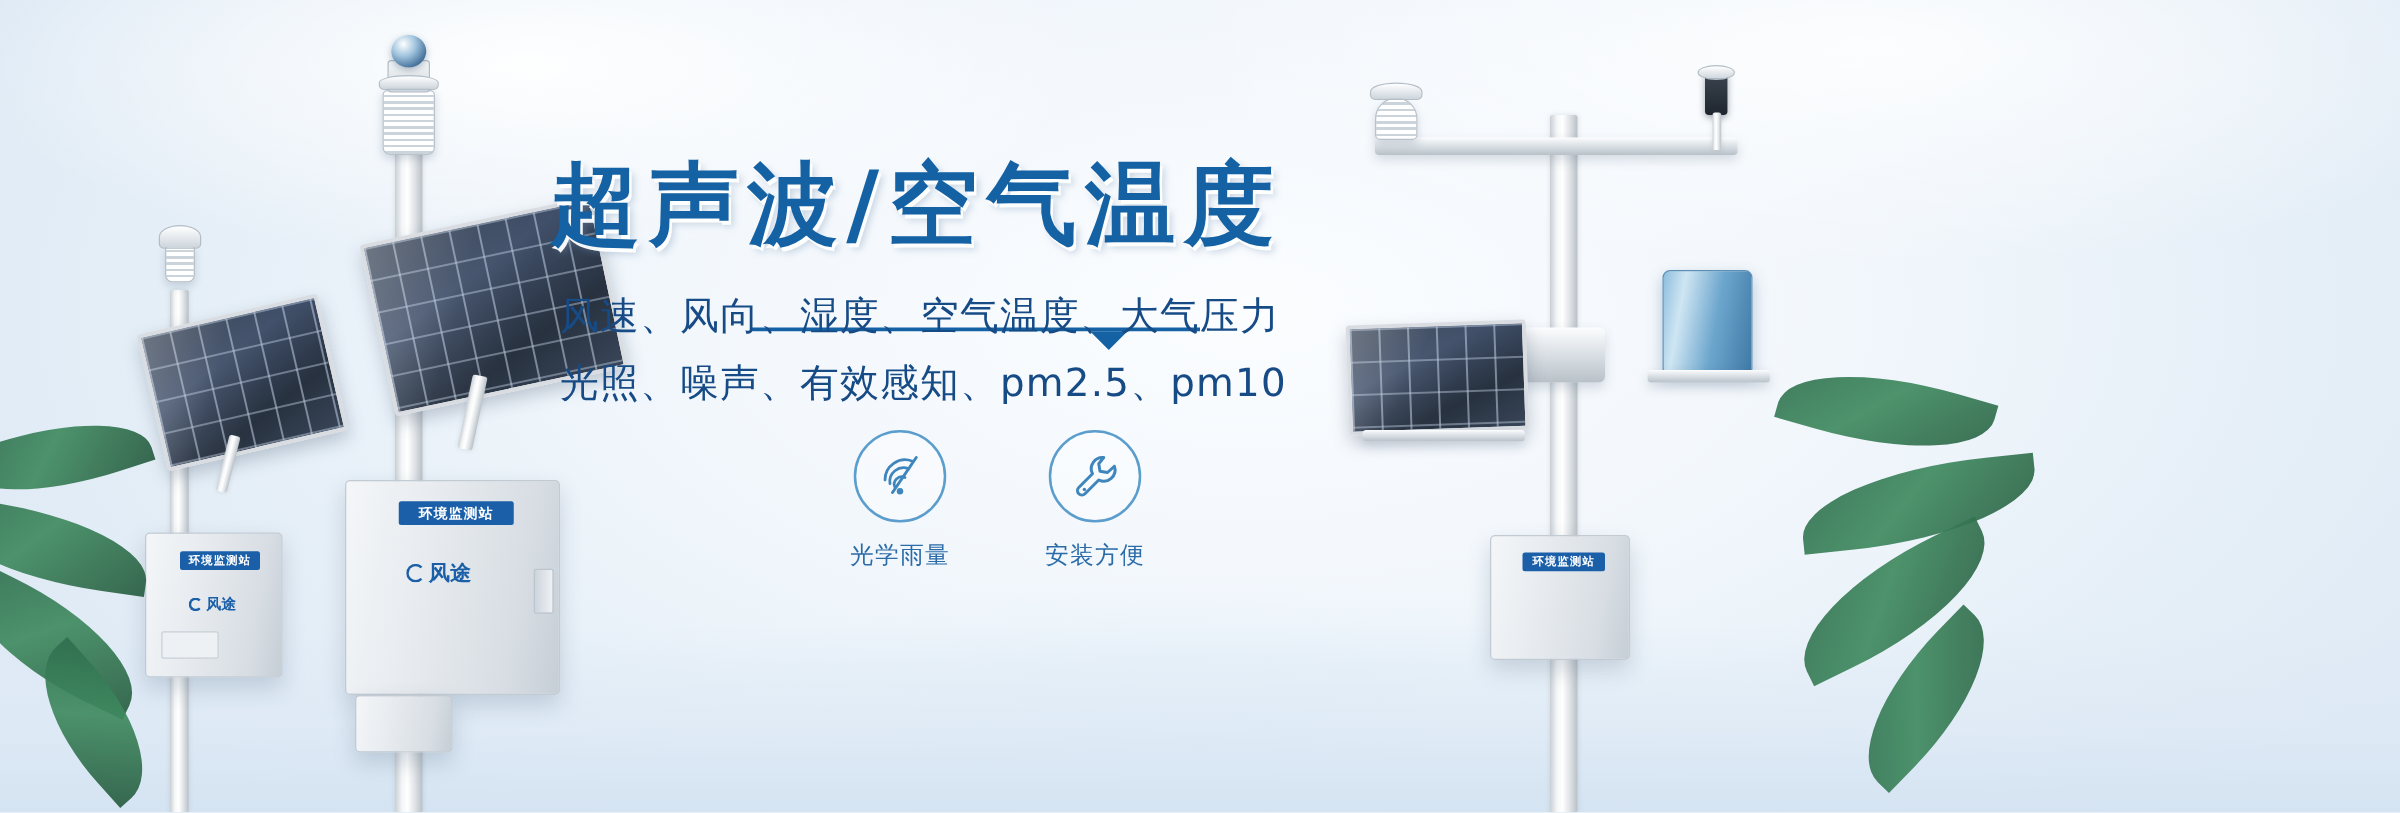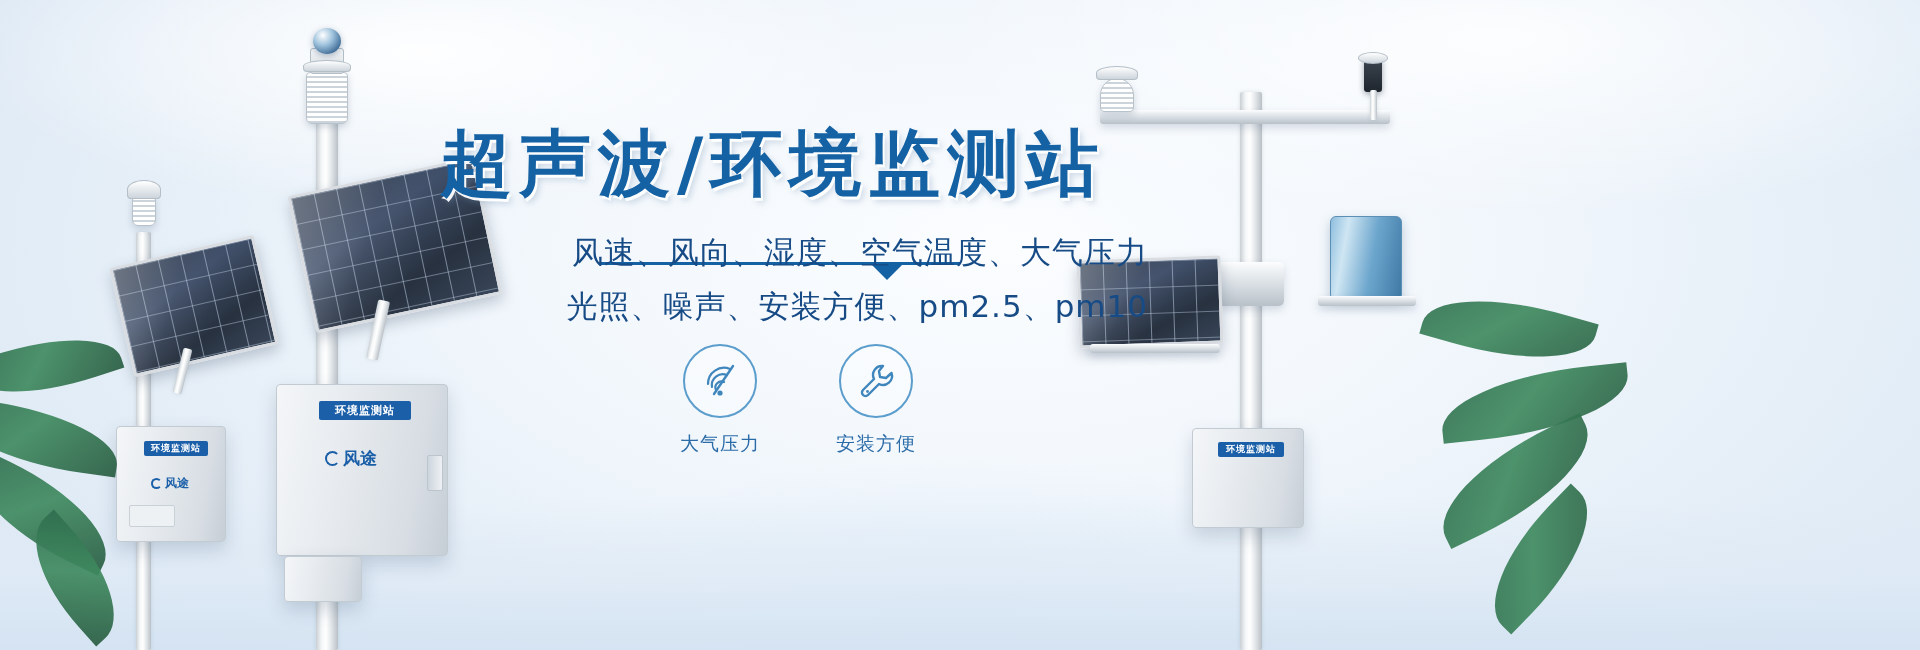--- a/index.html
+++ b/index.html
@@ -74,21 +74,21 @@
   .content{position:absolute;left:0;top:0;width:1920px;height:650px;}
   .title{position:absolute;left:440px;top:116px;width:690px;
         font-family:"DejaVu Sans","Liberation Sans",sans-serif;
         font-size:72px;font-weight:700;color:#1461a4;letter-spacing:7px;
         text-shadow:2px 3px 0 rgba(255,255,255,.95), 4px 5px 6px rgba(120,150,180,.35);
         white-space:nowrap;}
   .divider{position:absolute;left:600px;top:262px;width:360px;height:3px;background:#1461a4;}
   .divider .tri{position:absolute;left:272px;top:3px;width:0;height:0;
         border-left:15px solid transparent;border-right:15px solid transparent;
         border-top:15px solid #1461a4;}
-  .sub{position:absolute;left:448px;width:700px;text-align:right;
+  .sub{position:absolute;left:448px;width:700px;text-align:left;
         font-family:"DejaVu Sans","Liberation Sans",sans-serif;
         font-size:31px;color:#174b86;letter-spacing:1px;white-space:nowrap;}
   .sub1{top:232px;}
   .sub2{top:286px;}
 
   .features{position:absolute;left:448px;top:344px;width:700px;
         display:flex;justify-content:center;gap:34px;}
   .feat{width:122px;display:flex;flex-direction:column;align-items:center;gap:13px;}
   .feat .circ{width:74px;height:74px;border-radius:50%;border:2px solid #5b9dcc;
         display:flex;align-items:center;justify-content:center;
@@ -173,43 +173,43 @@
   </div>
   <div>
     <div class="leaf r" style="left:1424px;top:300px;width:170px;height:58px;transform:rotate(16deg);"></div>
     <div class="leaf r" style="left:1440px;top:372px;width:190px;height:62px;transform:rotate(-6deg);"></div>
     <div class="leaf r" style="left:1428px;top:448px;width:175px;height:66px;transform:rotate(-26deg);"></div>
     <div class="leaf r" style="left:1466px;top:528px;width:150px;height:62px;transform:rotate(-46deg);"></div>
   </div>
 
   <div class="content">
 
-    <div class="title">超声波/环境监测站</div>
+    <div class="title">超声波/空气温度</div>
 
     <div class="divider">
       <div class="tri"></div>
     </div>
 
     <div class="sub sub1">风速、风向、湿度、空气温度、大气压力</div>
-    <div class="sub sub2">光照、噪声、安装方便、pm2.5、pm10</div>
+    <div class="sub sub2">光照、噪声、有效感知、pm2.5、pm10</div>
 
     <div class="features">
 
 
       <div class="feat">
         <div class="circ">
           <svg width="40" height="38" viewBox="0 0 40 38" fill="none" stroke="#3f86bd" stroke-width="2.2" stroke-linecap="round">
             <path d="M8 22 A16 16 0 0 1 30 7"></path>
             <path d="M12 25 A11 11 0 0 1 27 13"></path>
             <path d="M16 28 A6 6 0 0 1 24 20"></path>
             <circle cx="20" cy="31" r="2.6" fill="#3f86bd" stroke="none"></circle>
             <path d="M33 4 L14 32" stroke-width="2.4"></path>
           </svg>
         </div>
-        <div class="flabel">大气压力</div>
+        <div class="flabel">光学雨量</div>
       </div>
 
 
       <div class="feat">
         <div class="circ">
           <svg width="40" height="40" viewBox="0 0 40 40" fill="none" stroke="#3f86bd" stroke-width="2.4" stroke-linecap="round" stroke-linejoin="round">
             <path d="M27 5 a9 9 0 0 0 -9 13 L7 29 a3.5 3.5 0 0 0 5 5 L23 23 a9 9 0 0 0 12.5 -11 L30 17 l-6 -1 l-1 -6 Z"></path>
             <circle cx="11.5" cy="30.5" r="1.4" fill="#3f86bd" stroke="none"></circle>
           </svg>
         </div>

